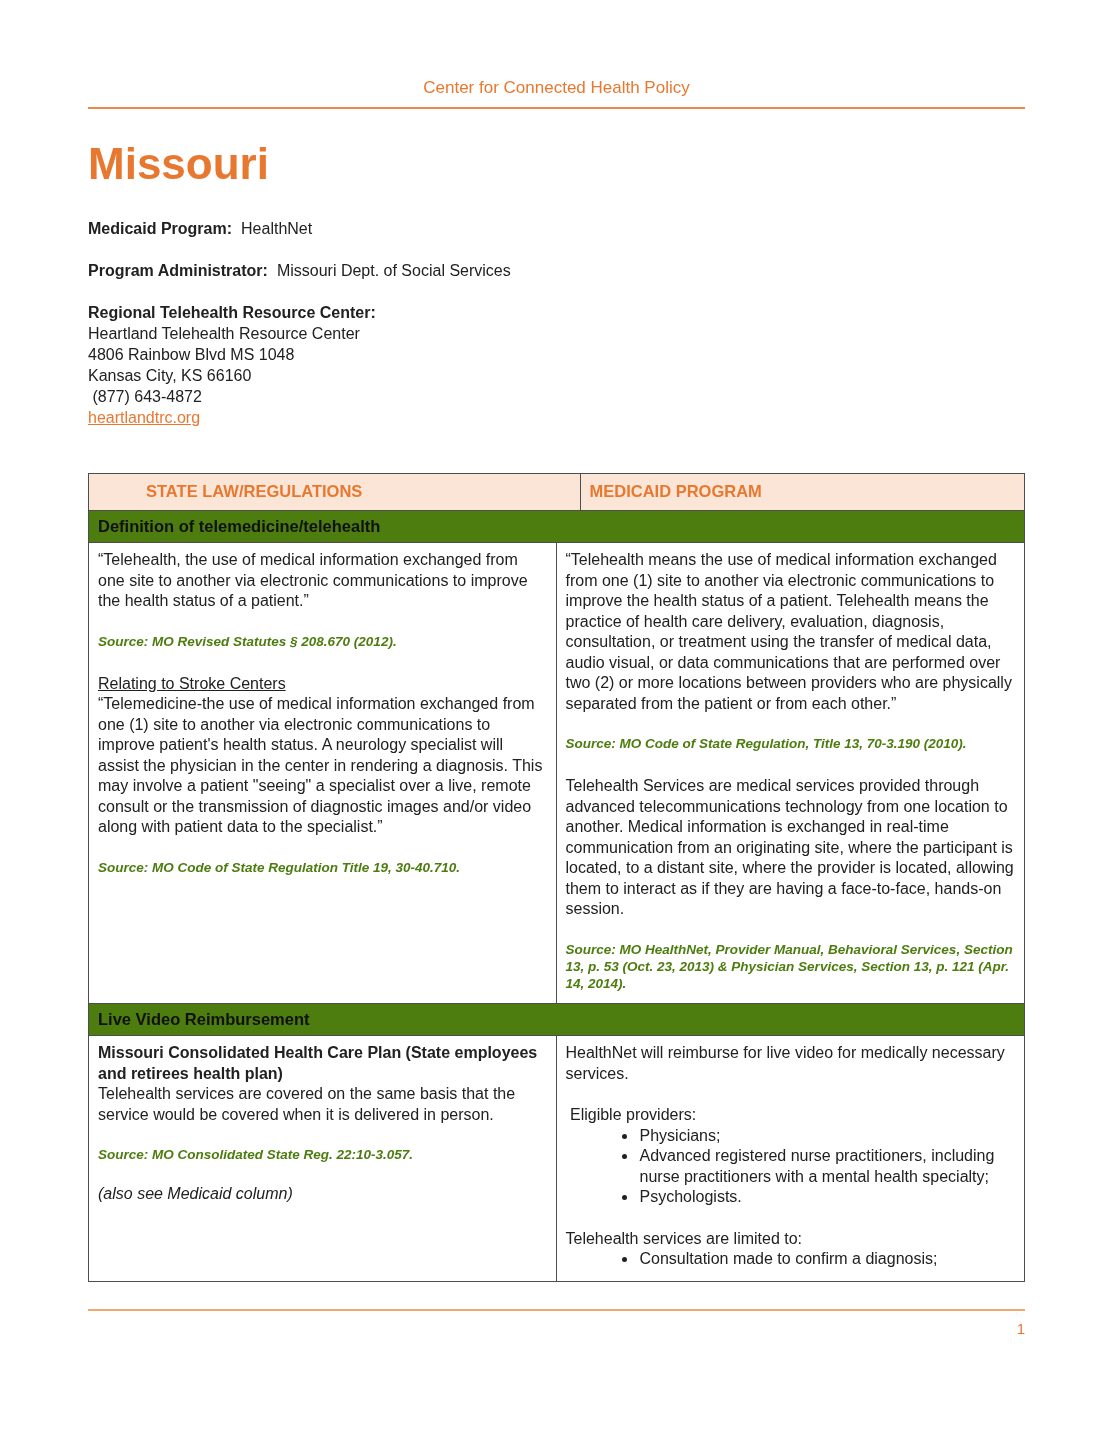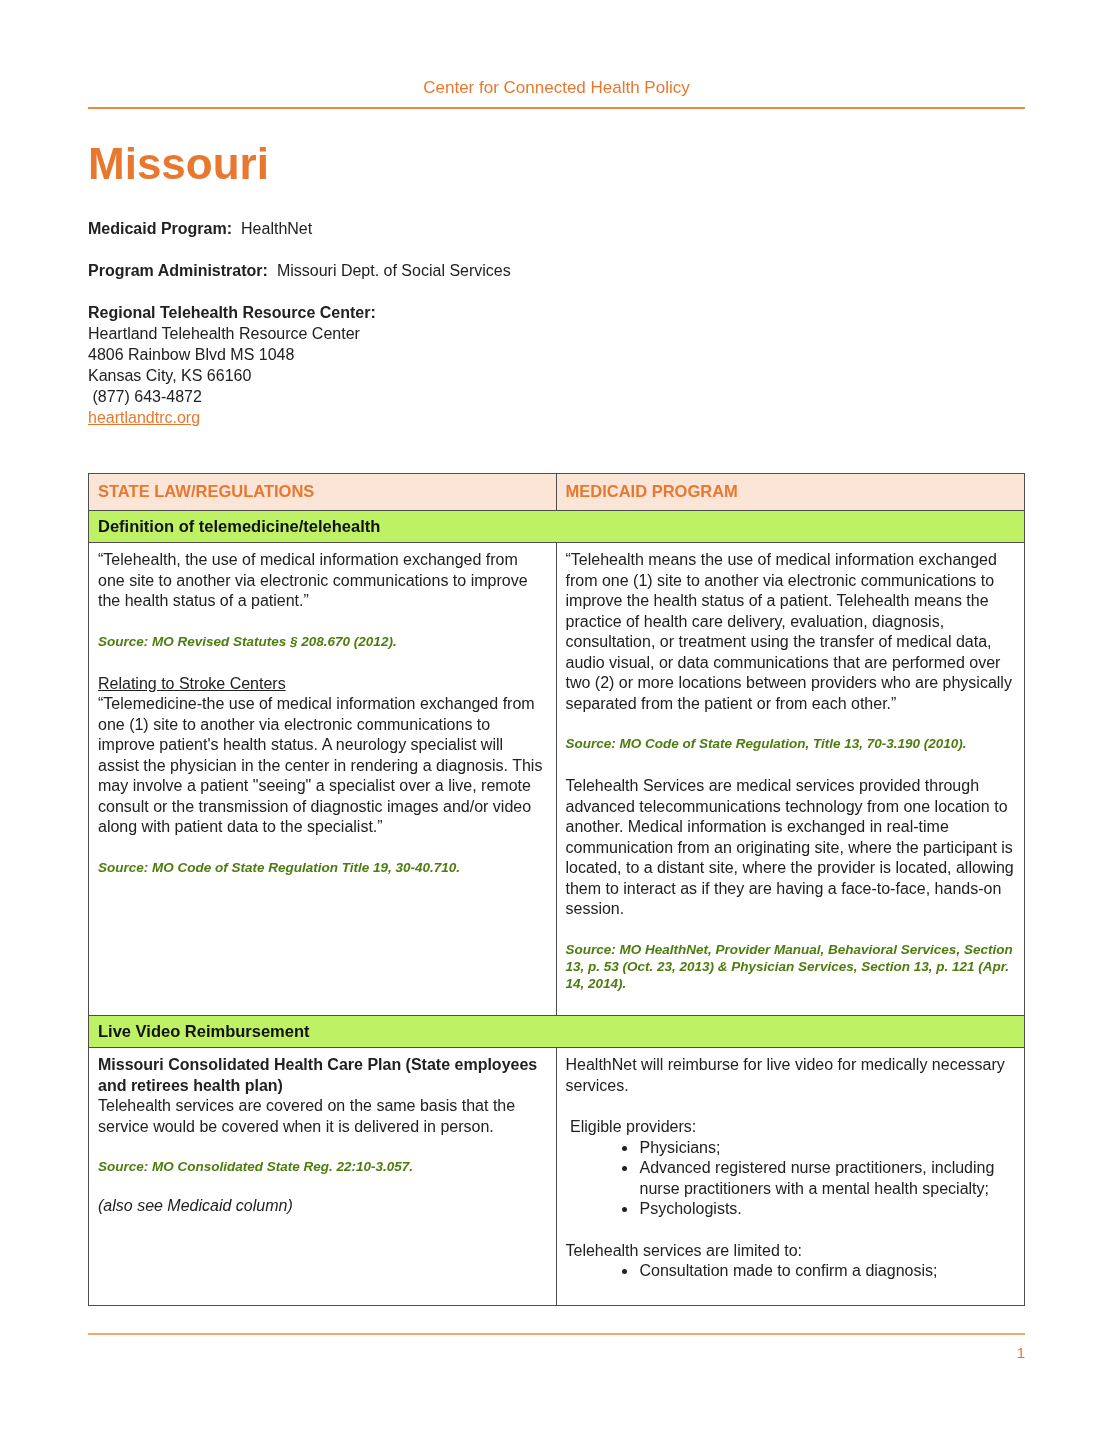--- a/index.html
+++ b/index.html
@@ -18,25 +18,25 @@
   .info .kv { margin: 0 0 21px 0; }
   .kv-label { font-weight: bold; }
   .kv-value { margin-left: 9px; }
   .addr p { margin: 0; }
   .addr .pre { white-space: pre-wrap; }
   .doc-link { color: #E8782F; text-decoration: underline; cursor: pointer; }
 
   .policy-table { margin-top: 45px; border: 1.5px solid #4d4d4d; font-size: 16px; line-height: 20.5px; }
   .t-row { display: flex; border-bottom: 1.5px solid #4d4d4d; }
   .t-row:last-child { border-bottom: none; }
-  .t-cell { width: 50%; padding: 7px 10px 23px 9px; }
+  .t-cell { width: 50%; padding: 7px 10px 11px 9px; }
   .c-left { border-right: 1.5px solid #4d4d4d; }
-  .head-row { background: #FBE5D6; }
+  .head-row { background: #FBE5D6; padding-left: 48px; }
   .head-row .t-cell { color: #E8782F; font-weight: bold; font-size: 16.5px; padding: 7px 9px 8px 9px; }
-  .section-row { background: #bef264; }
+  .section-row { background: #4d7c0f; }
   .section-cell { width: 100%; padding: 5px 9px 6px 9px; font-weight: bold; font-size: 16.5px; color: #111111; }
 
   .para { margin: 0 0 21px 0; }
   .para.tight { margin-bottom: 0; }
   .source {
     color: #4d7c0f; font-weight: bold; font-style: italic;
     font-size: 13.5px; line-height: 17px; margin: 0 0 24px 0;
   }
   .source.last { margin-bottom: 0; }
   .u-head { margin: 0; text-decoration: underline; }

